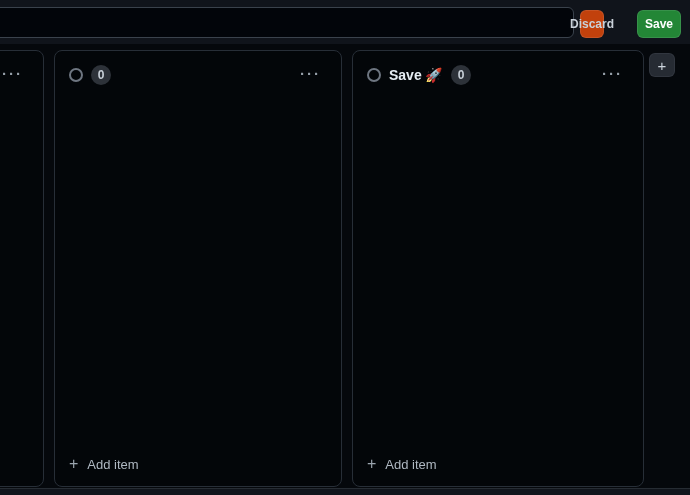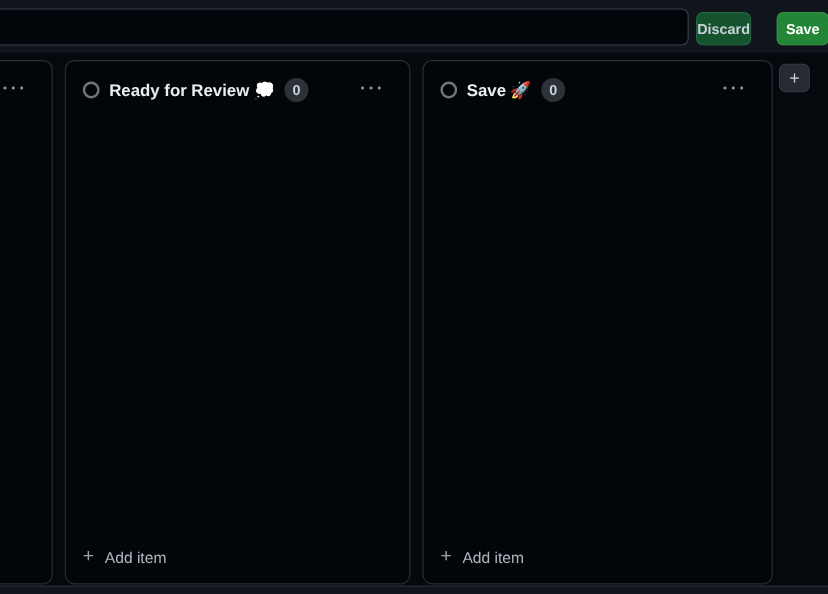--- a/index.html
+++ b/index.html
@@ -23,29 +23,28 @@
     color:#e6edf3; font-size:14px; padding:0 12px;
     font-family:"Liberation Sans", sans-serif; outline:none;
   }
   .btn {
     position:absolute; top:10px; height:28px; border-radius:6px;
     font-size:12px; font-weight:600; cursor:pointer;
     font-family:"Liberation Sans", sans-serif;
     display:flex; align-items:center; justify-content:center;
   }
   .btn-secondary {
-    left:580px; width:46px;
-    background:#14532d; color:#c9d1d9;
+    left:580px; width:24px;
+    background:#c2410c; color:#c9d1d9;
     border:1px solid rgba(240,246,252,0.10);
   }
   .btn-primary {
     left:637px; width:44px;
     background:#238636; color:#ffffff;
     border:1px solid rgba(240,246,252,0.10);
-    margin-left:10px;
   }
 
   
   .board {
     position:absolute; top:44px; left:0; right:0; height:444px;
     background:#05080c;
   }
   .column {
     position:absolute; top:6px; height:437px;
     background:#030609;
@@ -129,21 +128,20 @@
   <section class="column column-partial">
     <header class="col-header partial-header">
       <button class="kebab-btn partial-kebab">···</button>
     </header>
     <div class="col-body"></div>
   </section>
 
   <section class="column column-ready">
     <header class="col-header">
       <span class="option-circle"></span>
-      <h3 class="col-title">Ready for Review 💭</h3>
       <span class="count-badge">0</span>
       <button class="kebab-btn">···</button>
     </header>
     <div class="col-body"></div>
     <button class="add-item-btn">
       <span class="plus-glyph">+</span>
       <span>Add item</span>
     </button>
   </section>
 

